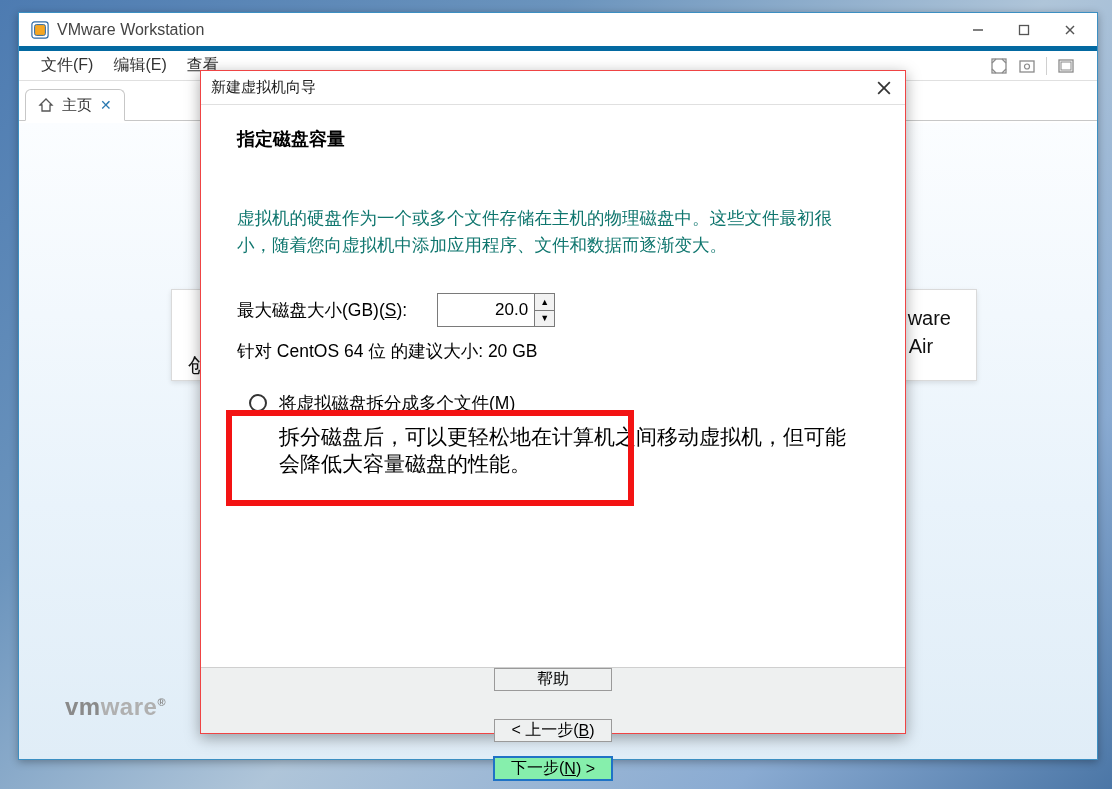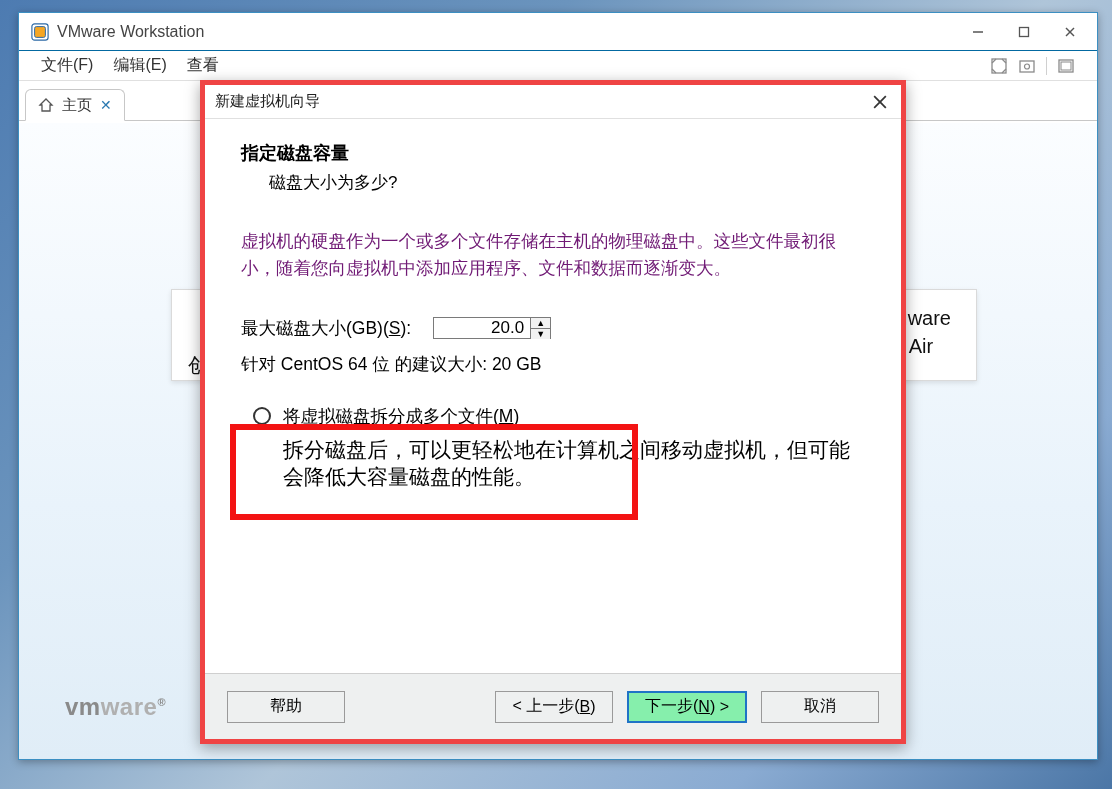--- a/index.html
+++ b/index.html
@@ -1,20 +1,20 @@
 <!DOCTYPE html>
 <html><head>
 <meta charset="utf-8">
 <style>
 * { box-sizing: border-box; margin: 0; padding: 0; }
 body { font-family: "Microsoft YaHei", "Segoe UI", sans-serif; font-size: 14px; background: linear-gradient(135deg,#4d7bb1 0%,#6b94bd 30%,#afc5d9 55%,#8aabd2 80%,#4b76a6 100%); width: 1112px; height: 789px; overflow: hidden; position: relative; }
 
 
 .win { position: absolute; left: 18px; top: 12px; width: 1080px; height: 748px; background: #fff; border: 1px solid #3c8fc2; box-shadow: 0 2px 8px rgba(0,0,0,.3); }
-.titlebar { height: 38px; display: flex; align-items: center; padding: 0 4px; border-bottom: 1px solid #0369a1; background:#fff; }
+.titlebar { height: 38px; display: flex; align-items: center; padding: 0 4px; border-bottom: 5px solid #0369a1; background:#fff; }
 .app-icon { width: 18px; height: 18px; margin: 0 8px; display:inline-block; }
 .app-icon svg { width:100%; height:100%; }
 .title-text { font-size: 16px; color: #444; }
 .title-spacer { flex: 1; }
 .win-btn { width: 46px; height: 30px; display: flex; align-items: center; justify-content: center; color: #555; }
 .win-btn svg { width: 12px; height: 12px; }
 .menubar { height: 30px; display: flex; align-items: stretch; padding: 0 12px; border-bottom: 1px solid #e0e0e0; background:#fff; }
 .menu-item { font-size: 16px; color: #333; padding: 4px 10px; display:flex; align-items:center; }
 .tool-icons { margin-left:auto; display:flex; align-items:center; gap:10px; padding-right:10px; color:#7a7a7a; }
 .tool-icons .sep { width:1px; height:18px; background:#d0d0d0; }
@@ -26,48 +26,48 @@
 .content-area { position:absolute; left:0; right:0; top:110px; bottom:0; background: linear-gradient(#fbfdff,#e9f3fb 60%,#e0edf7); }
 .watermark { position:absolute; left:46px; bottom:38px; color:#8a8a8a; font-weight:700; letter-spacing:.5px; font-size:24px; }
 .watermark .m2 { color:#b0b0b0; }
 
 .bg-card { position:absolute; left:152px; top:166px; width:806px; height:92px; background:#fff; border:1px solid #dadada; box-shadow:0 2px 5px rgba(0,0,0,.1); }
 .bg-card .plus { position:absolute; left:32px; top:8px; font-size:44px; font-weight:900; color:#000; }
 .bg-card .lbl { position:absolute; left:16px; top:62px; font-size:20px; color:#111; }
 .bg-card-right { position:absolute; right:10px; top:14px; width:90px; font-size:20px; color:#111; text-align:center; line-height:28px; }
 
 
-.dialog { position:absolute; left:200px; top:80px; width:706px; height:664px; background:#fff; border:5px solid #ef4444; box-shadow:0 4px 14px rgba(0,0,0,.35); }
+.dialog { position:absolute; left:200px; top:70px; width:706px; height:664px; background:#fff; border:1px solid #ef4444; box-shadow:0 4px 14px rgba(0,0,0,.35); }
 .dlg-head { height:34px; display:flex; align-items:center; padding:0 10px; border-bottom:1px solid #e0e0e0; }
 .dlg-title { font-size:15px; color:#222; }
 .dlg-close { margin-left:auto; width:22px; height:22px; display:flex; align-items:center; justify-content:center; color:#333; }
 .dlg-body { position:relative; padding:16px 24px 0 36px; height:560px; }
 .dlg-h1 { font-size:18px; font-weight:700; margin:6px 0 6px 0; }
 .dlg-sub { font-size:17px; margin-left:28px; }
-.desc { font-size:17.5px; line-height:27px; margin-top:34px; width:600px; color:#701a75; }
+.desc { font-size:17.5px; line-height:27px; margin-top:54px; width:600px; color:#0f766e; }
 .row-size { margin-top:34px; display:flex; align-items:center; gap:22px; font-size:17.5px; }
 .row-size label u { text-decoration:underline; }
-.numbox { display:flex; align-items:stretch; height:22px; border:1px solid #7a7a7a; }
+.numbox { display:flex; align-items:stretch; height:34px; border:1px solid #7a7a7a;margin-left:8px; }
 .numbox input { width:96px; text-align:right; padding:0 6px; font-size:17px; border:none; outline:none; }
 .spin { width:20px; display:flex; flex-direction:column; border-left:1px solid #7a7a7a; }
 .spin div { flex:1; display:flex; align-items:center; justify-content:center; font-size:9px; background:#f2f2f2; border-bottom:1px solid #7a7a7a; }
 .spin div:last-child { border-bottom:none; }
 .hint { margin-top:12px; font-size:17.5px; }
 
 .radio-block { margin-top:28px; }
 .rad { display:flex; align-items:center; gap:12px; font-size:17.5px; margin:12px 0 8px 12px; }
 .rad .bullet { width:18px; height:18px; border:2px solid #333; border-radius:50%; display:flex; align-items:center; justify-content:center; flex:0 0 auto; }
 .rad .bullet.on::after { content:""; width:8px; height:8px; background:#333; border-radius:50%; }
 .rad .rt { outline:1px dotted #888; padding:0 2px; }
 .rad-note { font-size:21px; line-height:27px; margin:8px 0 0 42px; width:580px; }
 
 
 .red-box { position:absolute; left:25px; top:305px; width:408px; height:96px; border:6px solid #f31313; pointer-events:none; }
 
-.dlg-foot { position:absolute; left:0; right:0; bottom:0; height:66px; border-top:1px solid #cfcfcf; background:#eef0f0; display:flex; align-items:center; padding:0 22px; gap:14px; }
+.dlg-foot { position:absolute; left:0; right:0; bottom:0; height:66px; border-top:1px solid #cfcfcf; background:#eef0f0; display:flex; align-items:center; padding:0 22px; gap:14px;flex-direction:column; }
 .btn { height:32px; min-width:118px; padding:0 16px; background:#eef0f0; border:1px solid #9a9a9a; font-size:16px; cursor:pointer; display:flex; align-items:center; justify-content:center; }
 .btn.primary { border:2px solid #1f73c6; background:#86efac; }
 .foot-spacer { flex:1; }
 </style>
 </head>
 <body>
 
 <div class="win">
   <div class="titlebar">
     <span class="app-icon">
@@ -152,21 +152,20 @@
     <span class="dlg-close">
         <svg width="14" height="14" viewBox="0 0 12 12">
           <line x1="1" y1="1" x2="11" y2="11" stroke="#333" stroke-width="1.5"></line>
           <line x1="11" y1="1" x2="1" y2="11" stroke="#333" stroke-width="1.5"></line>
         </svg>
       </span>
   </div>
 
   <div class="dlg-body">
     <div class="dlg-h1">指定磁盘容量</div>
-    <div class="dlg-sub">磁盘大小为多少?</div>
 
     <div class="desc">虚拟机的硬盘作为一个或多个文件存储在主机的物理磁盘中。这些文件最初很小，随着您向虚拟机中添加应用程序、文件和数据而逐渐变大。</div>
 
     <div class="row-size">
       <label>最大磁盘大小(GB)(<u>S</u>):</label>
       <div class="numbox">
         <input type="text" value="20.0" style="">
         <div class="spin">
           <div>▲</div>
           <div>▼</div>

